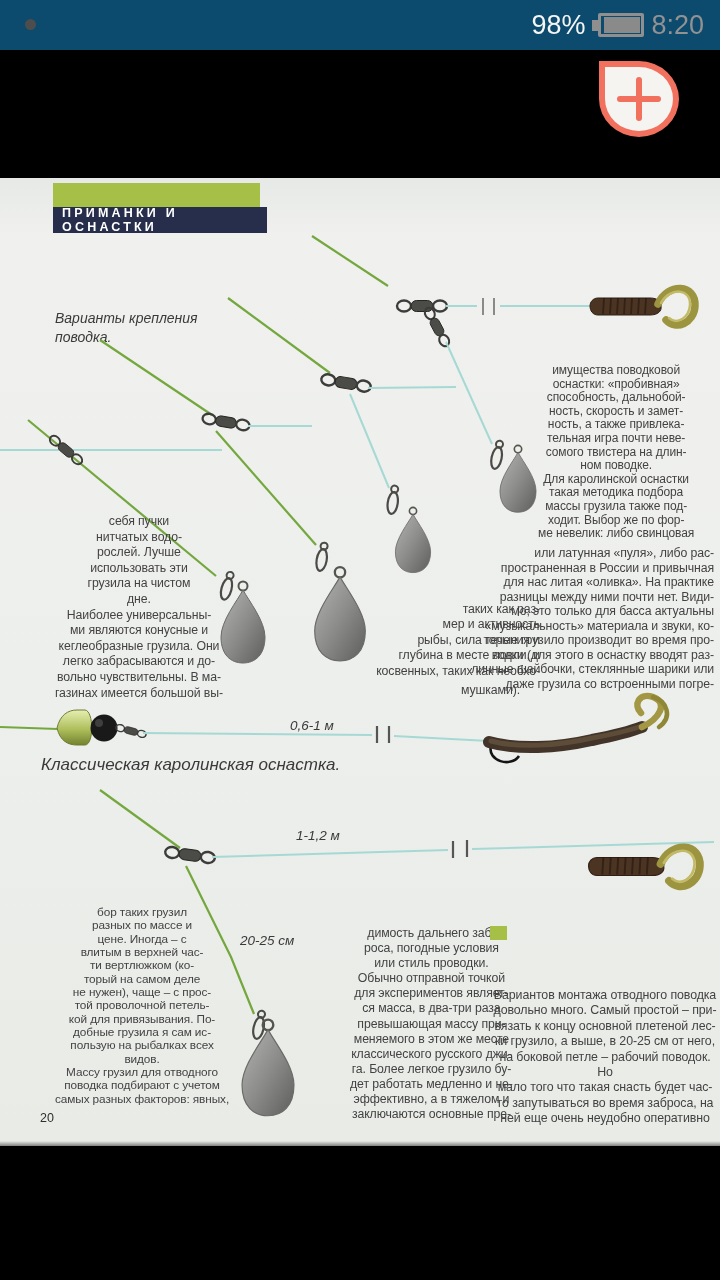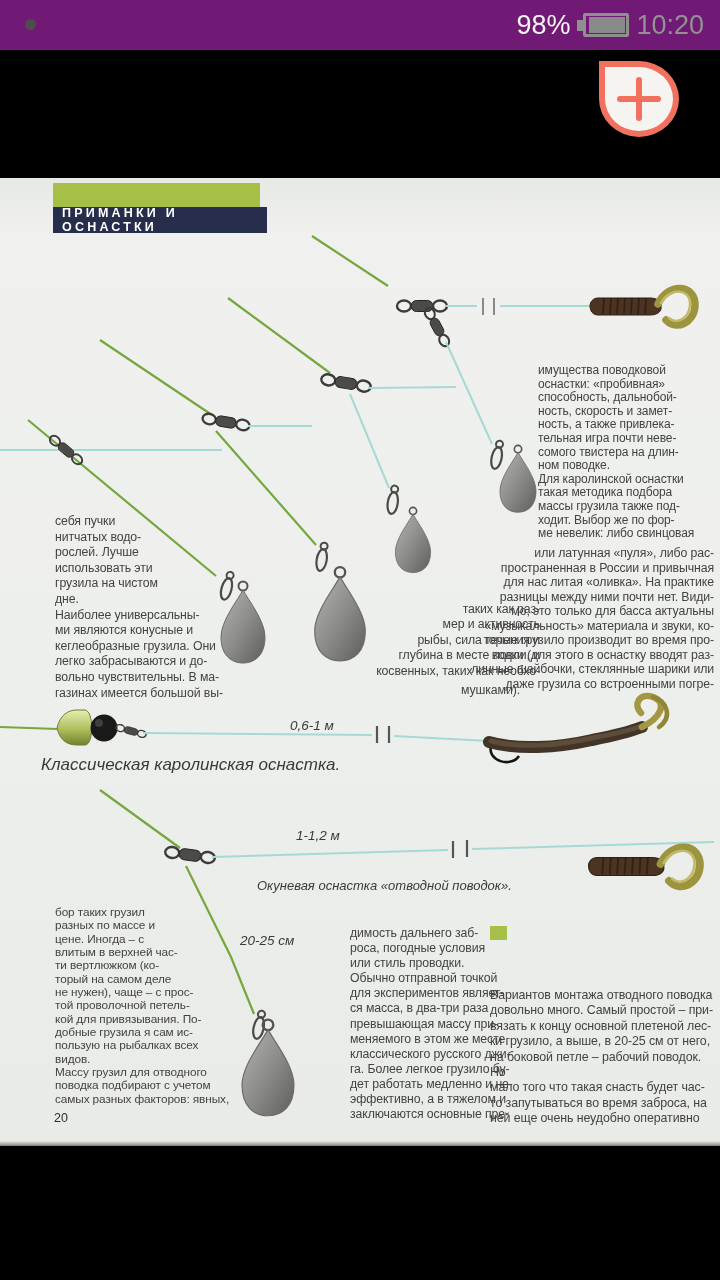--- a/index.html
+++ b/index.html
@@ -1,19 +1,19 @@
 <!DOCTYPE html>
 <html><head>
 <meta charset="utf-8">
 <style>
   html,body{margin:0;padding:0;background:#000;}
   #screen{position:relative;width:720px;height:1280px;background:#000;overflow:hidden;
           font-family:"Liberation Sans",sans-serif;}
   
-  #statusbar{position:absolute;left:0;top:0;width:720px;height:50px;background:#701a75;
+  #statusbar{position:absolute;left:0;top:0;width:720px;height:50px;background:#0c4a6e;
              display:flex;align-items:center;justify-content:flex-end;gap:7px;padding-right:16px;box-sizing:border-box;}
   .notif-dot{position:absolute;left:25px;top:19px;width:11px;height:11px;border-radius:50%;background:#4d4d4d;}
   .sb-pct{color:#f5f5f5;font-size:27px;line-height:27px;}
   .battery{display:flex;align-items:center;}
   .battery .nub{width:6px;height:11px;background:#8f8f8f;}
   .battery .case{width:46px;height:24px;border:3px solid #8f8f8f;border-radius:2px;position:relative;box-sizing:border-box;}
   .battery .fill{position:absolute;right:1px;top:1px;bottom:1px;width:92%;background:#8a8a8a;}
   .sb-time{color:#929292;font-size:27px;line-height:27px;}
   
   #appgap{position:absolute;left:0;top:50px;width:720px;height:128px;background:#000;}
@@ -23,21 +23,21 @@
   #fab .ph{left:50%;top:50%;width:44px;height:6px;transform:translate(-50%,-50%);}
   #fab .pv{left:50%;top:50%;width:6px;height:44px;transform:translate(-50%,-50%);}
   
   #page{position:absolute;left:0;top:178px;width:720px;height:968px;
         background:linear-gradient(180deg,#e7e9e6 0%,#f0f1ee 6%,#edefec 55%,#e9ebe7 100%);
         color:#3e3e3e;}
   #page:after{content:"";position:absolute;left:0;right:0;bottom:0;height:5px;
         background:linear-gradient(180deg,rgba(0,0,0,0),rgba(0,0,0,.45));}
   .abs{position:absolute;}
   .ml{white-space:pre-line;}
-  .body-txt{font-size:12.3px;line-height:15.5px;letter-spacing:-0.1px;color:#434343;}
+  .body-txt{font-size:12.3px;line-height:15.5px;letter-spacing:-0.1px;color:#434343;text-align:center;}
   .kicker-green{left:53px;top:5px;width:207px;height:24px;background:#a6bf47;}
   .kicker-bar{left:53px;top:29px;width:214px;height:26px;background:#262e4c;display:flex;align-items:center;padding-left:9px;box-sizing:border-box;}
   .kicker-txt{color:#fff;font-weight:bold;font-size:12.5px;letter-spacing:3.2px;}
   .cap{font-style:italic;color:#3a3a3a;}
   .pagenum{font-size:12.5px;color:#2e2e2e;}
   .subhead{font-weight:bold;font-size:17px;line-height:18.5px;color:#1f1f1f;letter-spacing:-0.2px;}
   .sq{width:17px;height:14px;background:#a6bf47;}
 </style>
 </head>
 <body>
@@ -46,36 +46,38 @@
 
   <div id="statusbar">
     <span class="notif-dot"></span>
     <span class="sb-pct">98%</span>
     <span class="battery">
       <span class="nub"></span>
       <span class="case">
           <span class="fill"></span>
         </span>
     </span>
-    <span class="sb-time">10:20</span>
+    <span class="sb-time">8:20</span>
   </div>
 
   <div id="appgap"></div>
   <div id="fab">
     <span class="ph"></span>
     <span class="pv"></span>
   </div>
 
   <div id="page">
 
     <div class="abs kicker-green"></div>
     <div class="abs kicker-bar">
       <span class="kicker-txt">ПРИМАНКИ И ОСНАСТКИ</span>
     </div>
 
+    <div class="abs cap ml" style="left:55px;top:131px;font-size:14px;line-height:18.5px;">Варианты крепления
+поводка.</div>
 
     <svg class="abs" style="left:0;top:0;pointer-events:none;" width="720" height="968" viewBox="0 0 720 968">
       <defs>
         <linearGradient id="lg" x1="0" y1="0" x2="1" y2="1">
           <stop offset="0" stop-color="#b4b4b2"></stop>
             <stop offset=".5" stop-color="#8c8c8a"></stop>
             <stop offset="1" stop-color="#5e5e5c"></stop>
         </linearGradient>
         <linearGradient id="bg" x1="0" y1="0" x2="0" y2="1">
           <stop offset="0" stop-color="#e6efb2"></stop>
@@ -218,21 +220,20 @@
     <div class="abs body-txt ml" style="right:180px;top:424px;line-height:15.4px;text-align:right;">таких как раз-
 мер и активность
 рыбы, сила течения и
 глубина в месте ловли, и
 косвенных, таких как необхо-</div>
 
     <div class="abs cap" style="left:290px;top:540px;font-size:13.5px;">0,6-1 м</div>
     <div class="abs cap" style="left:41px;top:577px;font-size:17px;">Классическая каролинская оснастка.</div>
 
     <div class="abs cap" style="left:296px;top:650px;font-size:13.5px;">1-1,2 м</div>
-    <div class="abs cap" style="left:257px;top:700px;font-size:13px;">Окуневая оснастка «отводной поводок».</div>
     <div class="abs cap" style="left:240px;top:755px;font-size:13.5px;">20-25 см</div>
 
     <div class="abs body-txt ml" style="left:55px;top:728px;font-size:11.8px;line-height:13.35px;">бор таких грузил
 разных по массе и
 цене. Иногда – с
 влитым в верхней час-
 ти вертлюжком (ко-
 торый на самом деле
 не нужен), чаще – с прос-
 той проволочной петель-
@@ -262,16 +263,16 @@
 
     <div class="abs body-txt ml" style="left:490px;top:810px;font-size:12.4px;line-height:15.4px;">Вариантов монтажа отводного поводка
 довольно много. Самый простой – при-
 вязать к концу основной плетеной лес-
 ки грузило, а выше, в 20-25 см от него,
 на боковой петле – рабочий поводок. Но
 мало того что такая снасть будет час-
 то запутываться во время заброса, на
 ней еще очень неудобно оперативно</div>
 
-    <div class="abs pagenum" style="left:54px;top:933px;">20</div>
+    <div class="abs pagenum" style="left:40px;top:933px;">20</div>
   </div>
 
 </div>
 
 </body></html>

